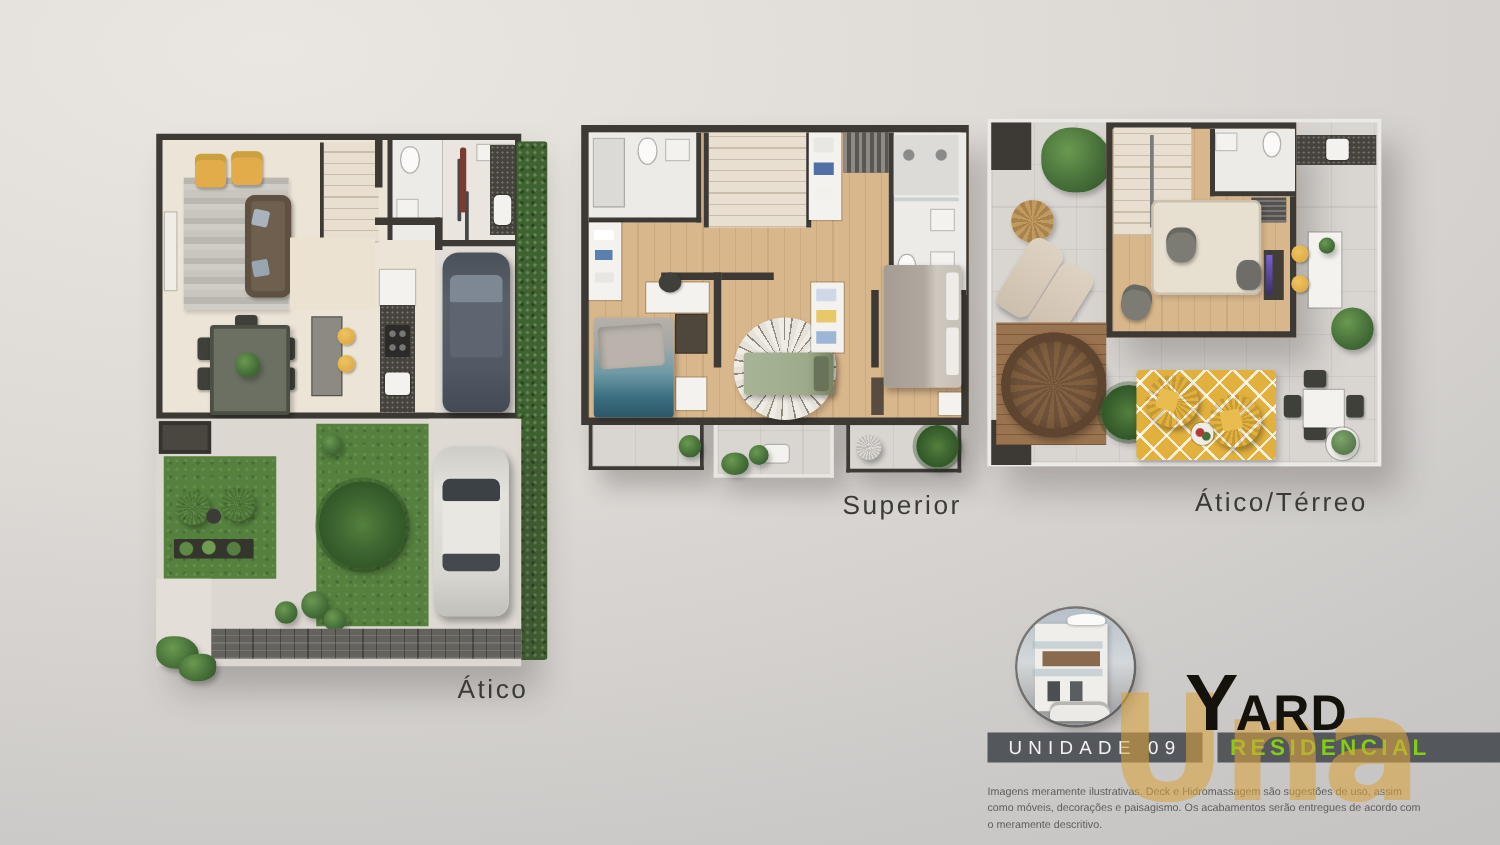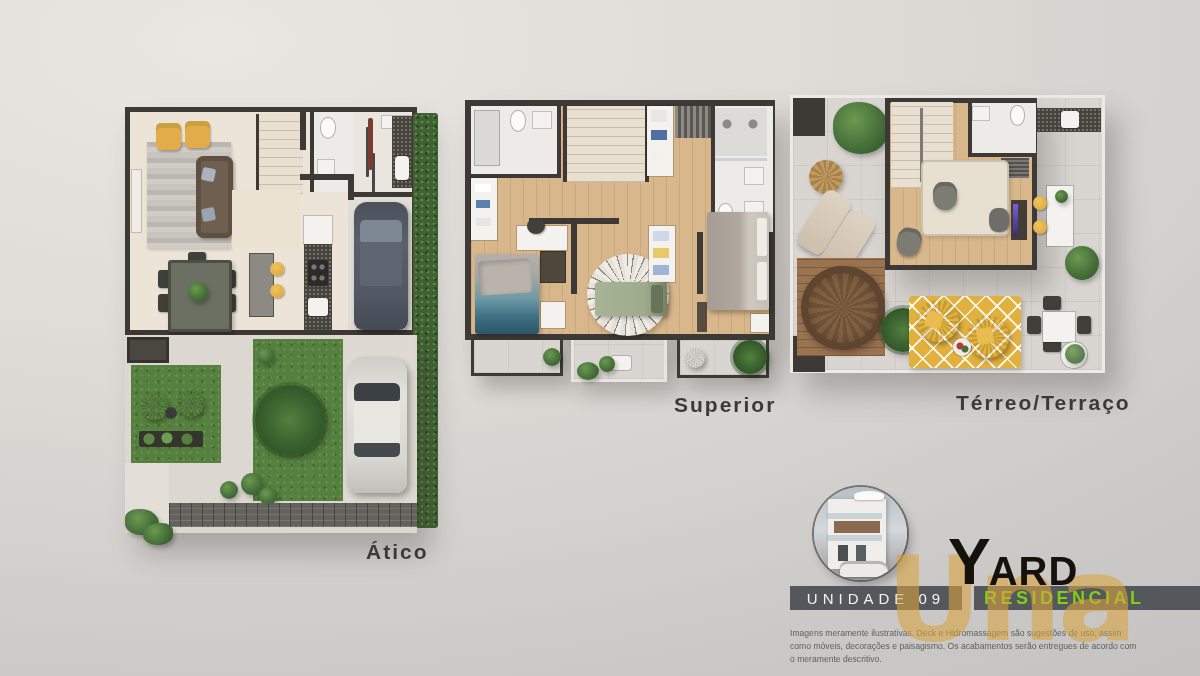--- a/index.html
+++ b/index.html
@@ -3,21 +3,21 @@
 <meta charset="utf-8">
 <style>
   html,body{margin:0;padding:0;}
   body{width:1200px;height:676px;position:relative;overflow:hidden;
        font-family:"Liberation Sans",sans-serif;
        background:radial-gradient(140% 125% at 18% 6%, #eae7e2 0%, #ddd9d5 42%, #cbc9c7 78%, #c3c2c0 100%);}
   .abs{position:absolute;}
   .wall{background:#3d3935;}
   .slab{position:absolute;box-sizing:border-box;}
   .shadowed{box-shadow:14px 20px 26px rgba(60,55,50,.28);}
-  .plan-label{position:absolute;font-size:21px;font-weight:700;color:#3b3a38;letter-spacing:2px;}
+  .plan-label{position:absolute;font-size:21px;font-weight:400;color:#3b3a38;letter-spacing:2px;}
 
   
   .fl-cream{background:#ece4d7;}
   .fl-wood{background:#d9b78c;
     background-image:repeating-linear-gradient(90deg,rgba(125,85,45,.14) 0 1px,transparent 1px 13px);}
   .fl-tile{background:#d9d6d2;
     background-image:repeating-linear-gradient(0deg,rgba(0,0,0,.05) 0 1px,transparent 1px 34px),
                      repeating-linear-gradient(90deg,rgba(0,0,0,.05) 0 1px,transparent 1px 34px);}
   .fl-bath{background:#edebe7;}
   .stairs{background:#e8dfd0;
@@ -315,21 +315,21 @@
     <div class="abs chair-dark" style="left:250px;top:240px;width:18px;height:14px;"></div>
     <div class="abs white-box" style="left:250px;top:214px;width:32px;height:30px;"></div>
     <div class="abs" style="left:268px;top:244px;width:26px;height:26px;border-radius:50%;background:#f1efeb;
          box-shadow:0 0 0 1px rgba(0,0,0,.2);"></div>
     <div class="abs bush" style="left:272px;top:246px;width:20px;height:20px;opacity:.85;"></div>
   </div>
 </div>
 
 <div class="plan-label" style="left:366px;top:540px;">Ático</div>
 <div class="plan-label" style="left:674px;top:393px;">Superior</div>
-<div class="plan-label" style="left:956px;top:391px;">Térreo/Terraço</div>
+<div class="plan-label" style="left:956px;top:391px;">Ático/Térreo</div>
 
 <div class="abs" id="photo-circle">
   <div class="abs" style="left:14px;top:12px;width:58px;height:70px;background:#f0eeea;box-shadow:2px 0 4px rgba(0,0,0,.2);"></div>
   <div class="abs" style="left:20px;top:34px;width:46px;height:12px;background:#8a6a4e;"></div>
   <div class="abs glass" style="left:12px;top:26px;width:56px;height:6px;"></div>
   <div class="abs glass" style="left:12px;top:48px;width:56px;height:6px;"></div>
   <div class="abs" style="left:24px;top:58px;width:10px;height:16px;background:#4b4f52;"></div>
   <div class="abs" style="left:42px;top:58px;width:10px;height:16px;background:#5a5e61;"></div>
   <div class="abs" style="left:40px;top:4px;width:30px;height:9px;background:#fafaf8;border-radius:50% 50% 20% 20%;box-shadow:0 1px 2px rgba(0,0,0,.25);"></div>
   <div class="abs" style="left:26px;top:74px;width:48px;height:16px;background:#eceae6;border-radius:7px 9px 3px 3px;box-shadow:inset 0 3px 0 #b8b6b2,0 1px 2px rgba(0,0,0,.3);"></div>

